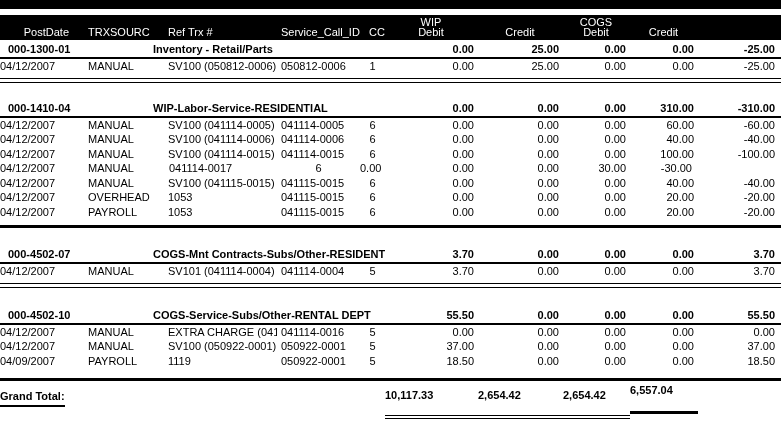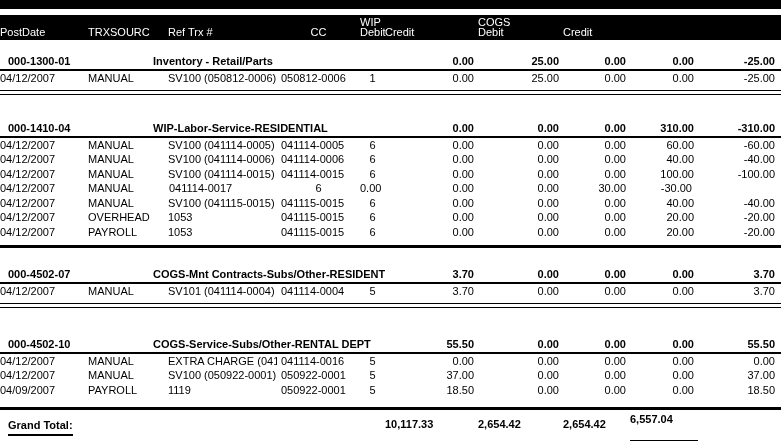--- a/index.html
+++ b/index.html
@@ -12,70 +12,73 @@
 
   .topbar{height:9px;background:#000}
 
   .hdr{
     margin-top:6px;background:#000;color:#fff;
     display:grid;grid-template-columns:var(--cols);
     padding:2px 0 3px;
   }
   .hcell{display:flex;flex-direction:column;justify-content:flex-end}
   .hcell span{display:block;height:10px;line-height:10px}
-  .h-right{text-align:left;padding-right:1px}
-  .h-date{padding-right:16px}
+  .h-right{text-align:center;padding-right:1px}
+  .h-date{text-align:right;padding-right:16px}
   .h-src{padding-left:3px}
   .h-ref{padding-left:3px}
   .h-svc{padding-left:4px}
-  .h-cc{text-align:center}
+  .h-cc{text-align:right}
 
   .row{display:grid;grid-template-columns:var(--cols);line-height:14.5px}
   .grow{font-weight:bold;line-height:13px;padding-top:3px}
   .cell{overflow:hidden;white-space:nowrap}
   .c-date{text-align:left}
   .c-src{padding-left:3px}
   .c-ref{padding-left:3px}
   .c-svc{padding-left:4px}
   .c-cc{text-align:center}
   .num{text-align:right;padding-right:4px}
   .c-ext{padding-right:6px}
   .acct{padding-left:8px}
   .desc{grid-column:3 / span 3;margin-left:-12px}
 
   .rule-hdr{border-top:2px solid #000;margin-top:1px}
   .rule-dbl{height:3px;border-top:1px solid #000;border-bottom:1px solid #000;margin-top:4px}
   .rule-thick{border-top:3px solid #000;margin-top:6px}
 
-  .mt-g0{margin-top:12px}
-  .mt-g1{margin-top:24px}
+  .mt-g0{margin-top:0}
+  .mt-g1{margin-top:16px}
   .mt-g2{margin-top:17px}
-  .mt-g3{margin-top:27px}
+  .mt-g3{margin-top:18px}
   .rule-gt{border-top:3px solid #000;margin-top:10px}
 
   .gt{display:grid;grid-template-columns:var(--cols);font-weight:bold;margin-top:2px}
-  .gt-label{grid-column:1 / span 2;padding-left:8px;padding-top:7px}
+  .gt-label{grid-column:1 / span 2;padding-top:7px}
   .gt-label span{display:inline-block;border-bottom:2px solid #000;padding-bottom:3px}
   .gt-val{padding:6px 4px 3px 0;border-bottom:4px double #000}
   .gt-ext{border-bottom:3px solid #000;position:relative;top:-5px;padding:6px 1px 15px 0}
 </style>
 </head>
 <body>
 
 <div class="topbar"></div>
 
 <div class="hdr">
   <div class="hcell h-date">
       <span>PostDate</span>
     </div>
   <div class="hcell h-src">
       <span>TRXSOURC</span>
     </div>
   <div class="hcell h-ref">
       <span>Ref Trx #</span>
+    </div>
+  <div class="hcell h-svc">
+      <span>Service_Call_ID</span>
     </div>
   <div class="hcell h-cc">
       <span>CC</span>
     </div>
   <div class="hcell h-right">
       <span>WIP</span>
       <span>Debit</span>
     </div>
   <div class="hcell h-right">
       <span>Credit</span>

